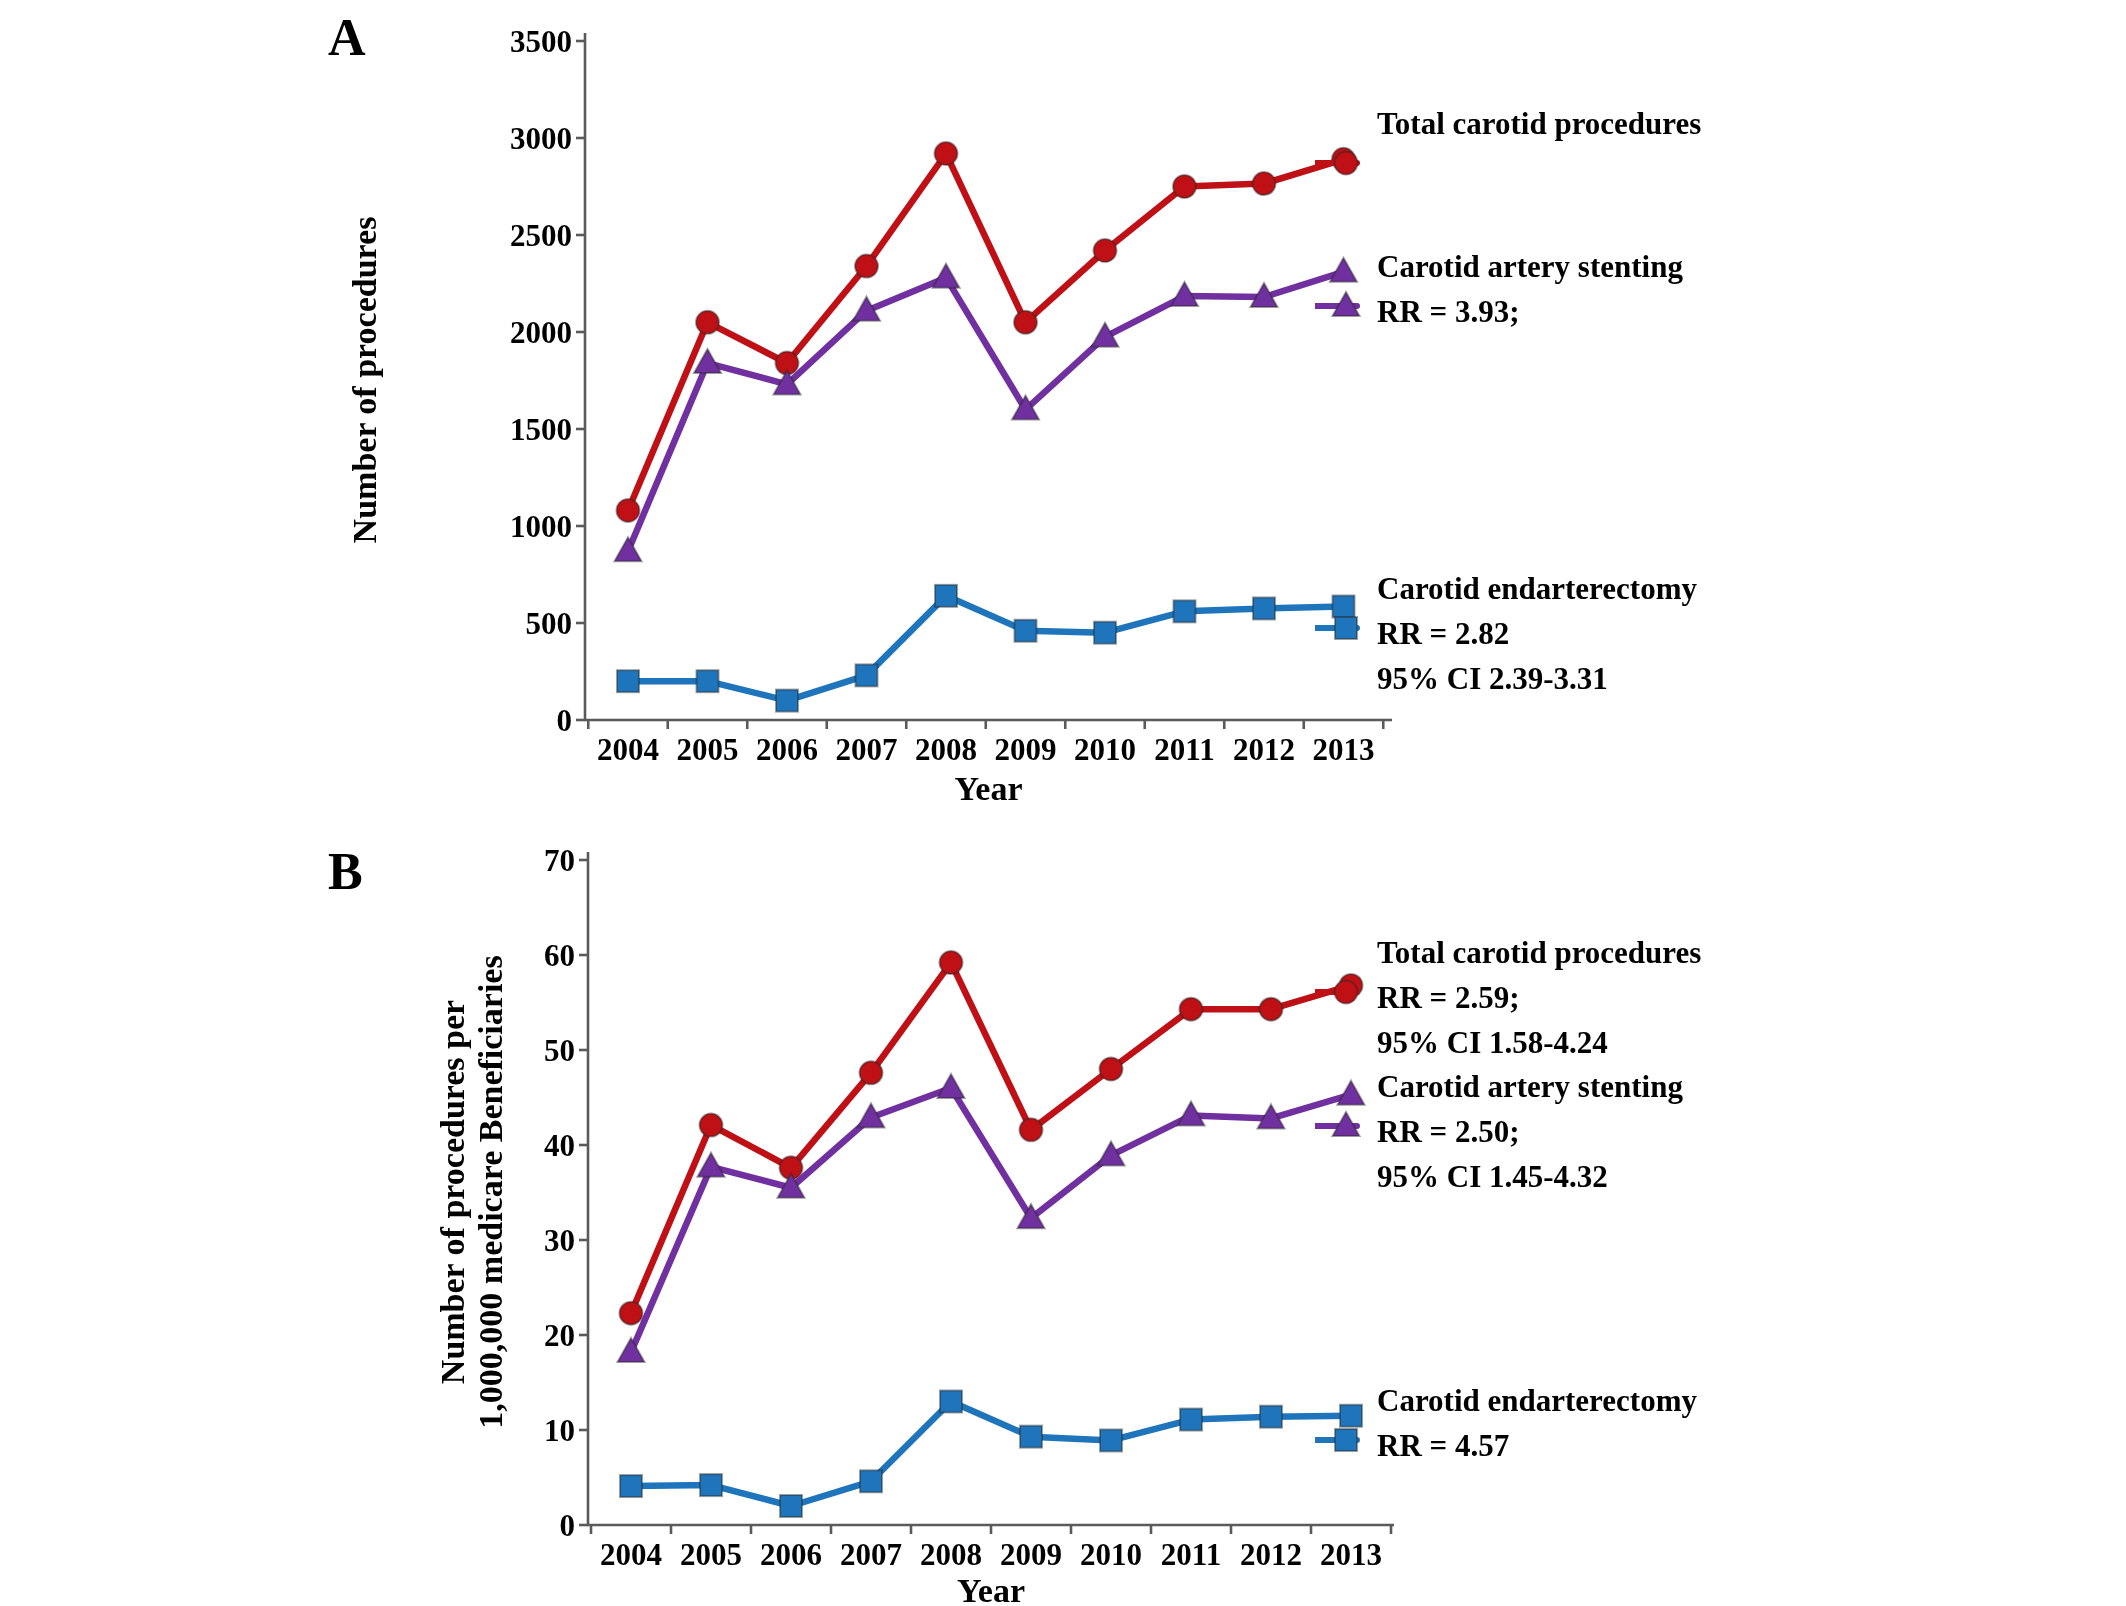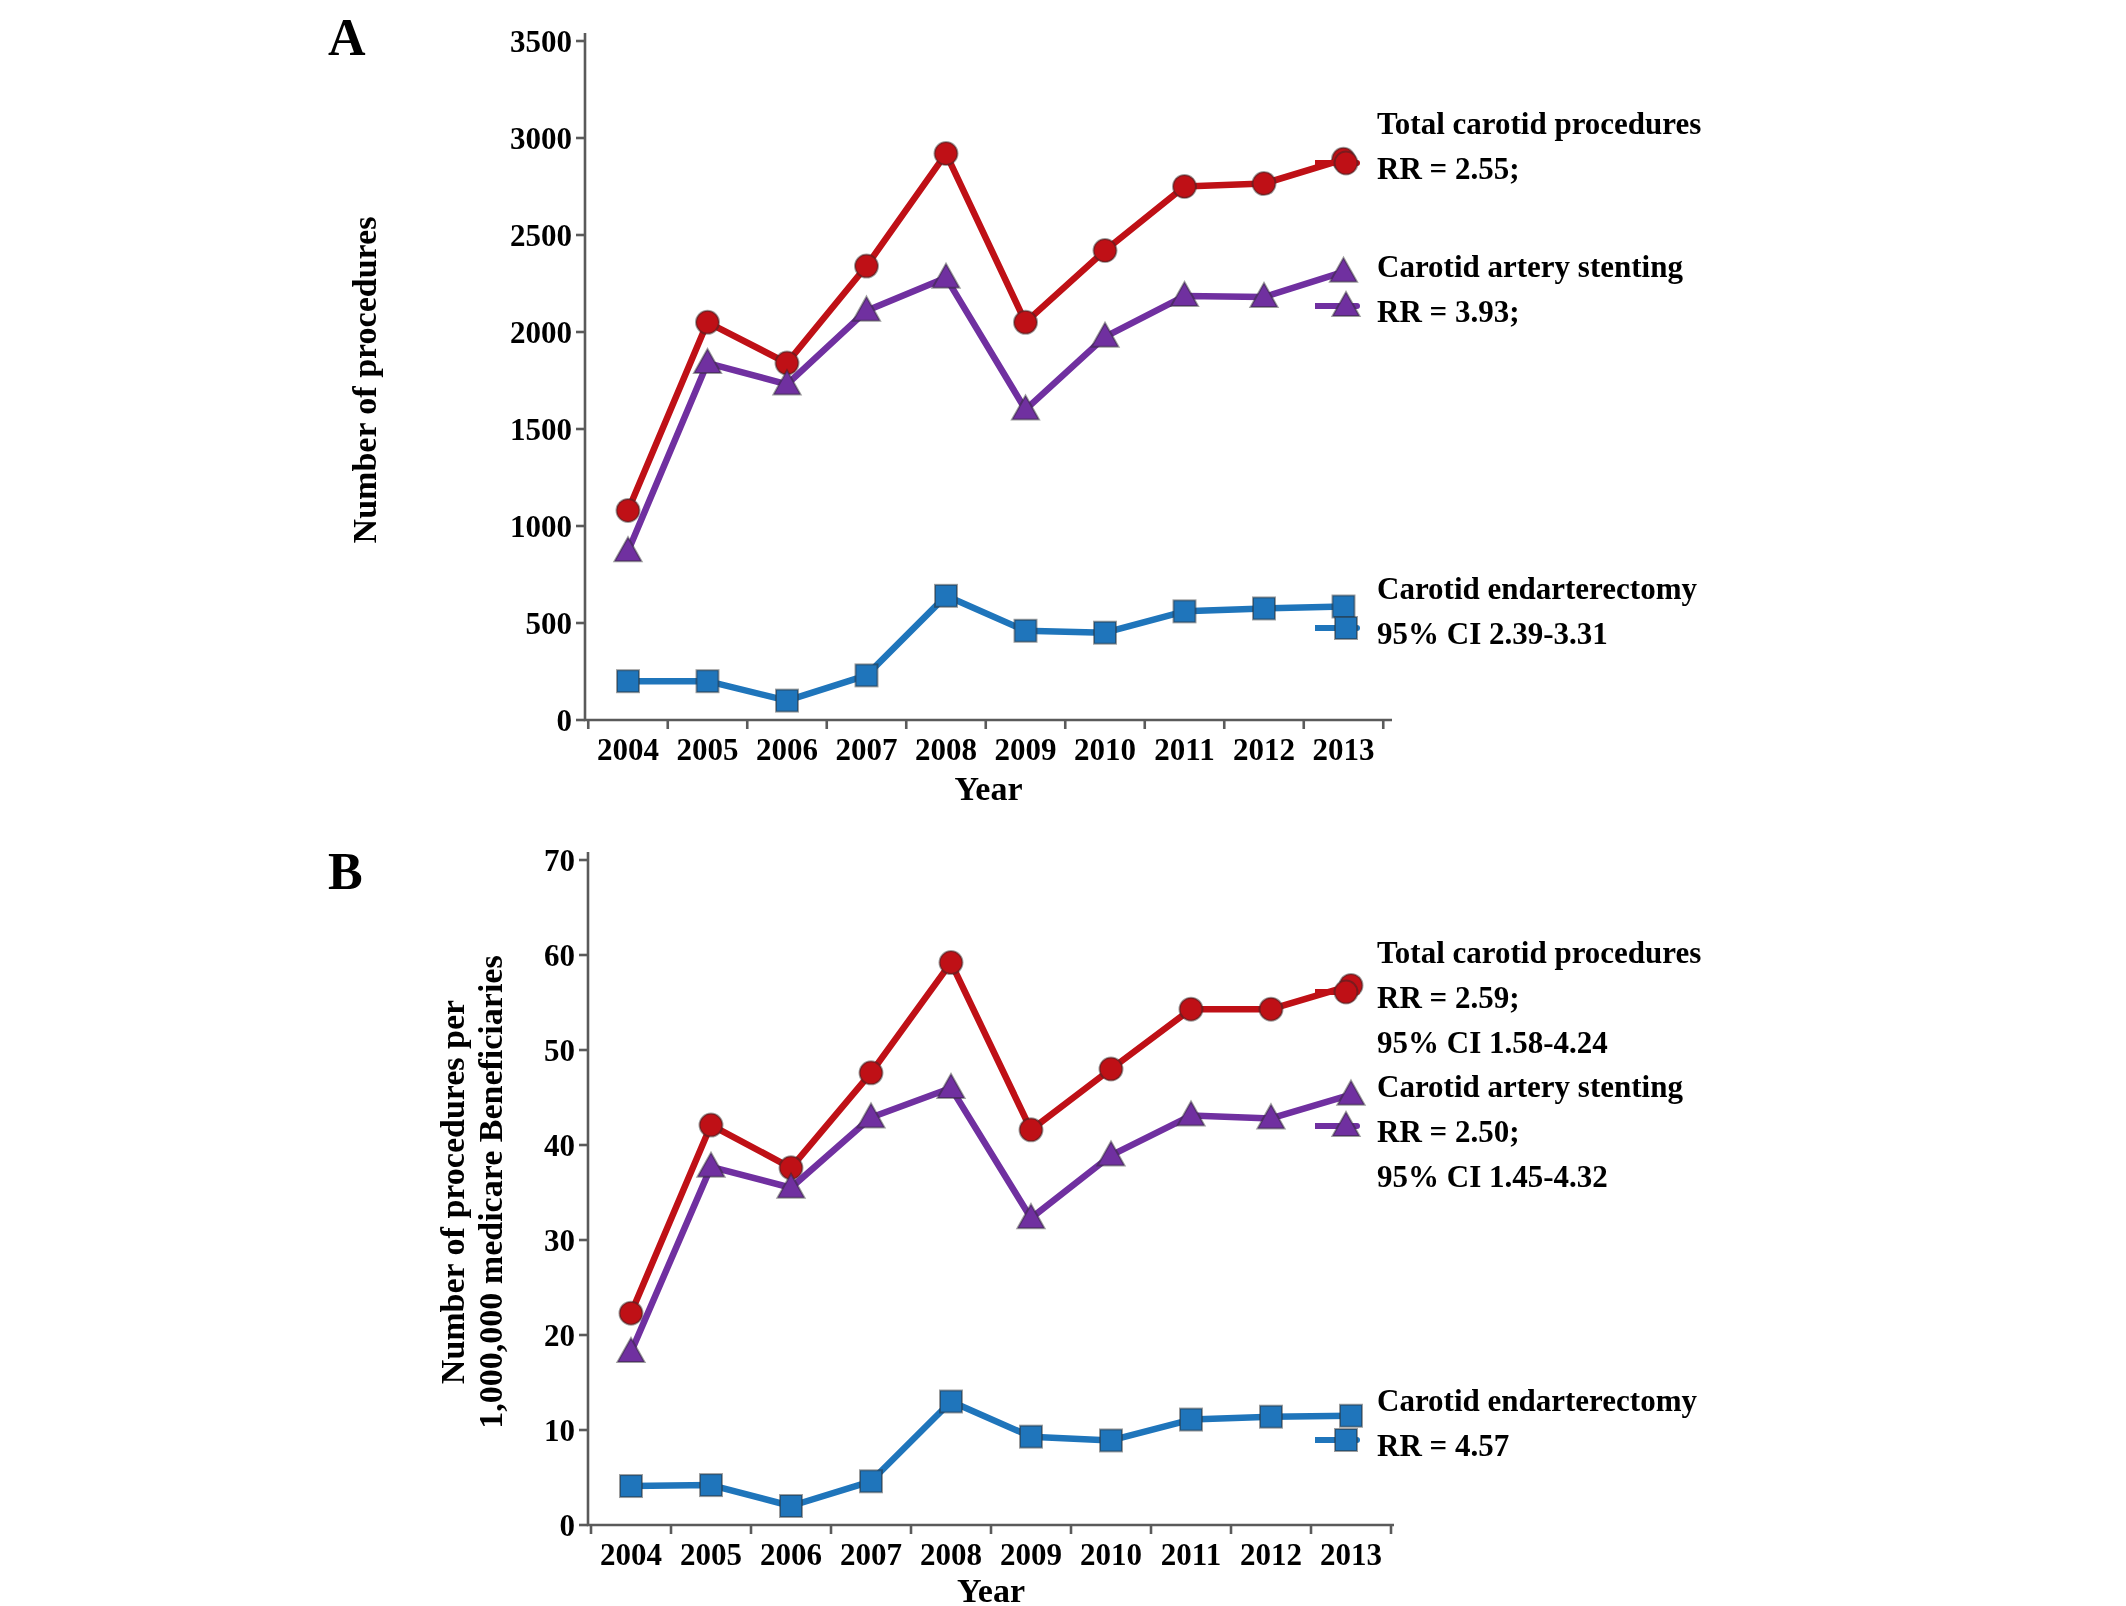--- a/index.html
+++ b/index.html
@@ -95,38 +95,38 @@
         <rect x="1014.5" y="619.76" width="22" height="22" fill="#1f75bb" stroke="rgba(40,40,40,0.45)" stroke-width="2"></rect>
         <rect x="1094" y="621.7" width="22" height="22" fill="#1f75bb" stroke="rgba(40,40,40,0.45)" stroke-width="2"></rect>
         <rect x="1173.5" y="600.36" width="22" height="22" fill="#1f75bb" stroke="rgba(40,40,40,0.45)" stroke-width="2"></rect>
         <rect x="1253" y="597.45" width="22" height="22" fill="#1f75bb" stroke="rgba(40,40,40,0.45)" stroke-width="2"></rect>
         <rect x="1332.5" y="595.51" width="22" height="22" fill="#1f75bb" stroke="rgba(40,40,40,0.45)" stroke-width="2"></rect>
       </g>
     </svg>
 
   <div class="legend-block" style="top:101px;">
     <div class="lg-line">Total carotid procedures</div>
-    <div class="lg-line">RR = 2.55;</div>
   </div>
   <span class="legend-marker" style="top:146px;"><svg width="58" height="34" viewBox="0 0 58 34">
         <line x1="1" y1="17" x2="42" y2="17" stroke="#bf1016" stroke-width="6" stroke-linecap="round"></line>
         <circle cx="31" cy="17" r="11.5" fill="#bf1016" stroke="rgba(40,40,40,0.45)" stroke-width="2"></circle>
       </svg></span>
 
   <div class="legend-block" style="top:244px;">
     <div class="lg-line">Carotid artery stenting</div>
     <div class="lg-line">RR = 3.93;</div>
   </div>
   <span class="legend-marker" style="top:289px;"><svg width="58" height="34" viewBox="0 0 58 34">
         <line x1="1" y1="17" x2="42" y2="17" stroke="#7030a0" stroke-width="6" stroke-linecap="round"></line>
         <path d="M 31 3 L 44.5 27 L 17.5 27 Z" fill="#7030a0" stroke="rgba(40,40,40,0.45)" stroke-width="2"></path>
       </svg></span>
 
   <div class="legend-block" style="top:566px;">
     <div class="lg-line">Carotid endarterectomy</div>
+    <div class="lg-line">RR = 2.82</div>
     <div class="lg-line">95% CI 2.39-3.31</div>
   </div>
   <span class="legend-marker" style="top:611px;"><svg width="58" height="34" viewBox="0 0 58 34">
         <line x1="1" y1="17" x2="42" y2="17" stroke="#1f75bb" stroke-width="6" stroke-linecap="round"></line>
         <rect x="20" y="6" width="22" height="22" fill="#1f75bb" stroke="rgba(40,40,40,0.45)" stroke-width="2"></rect>
       </svg></span>
 
   <div class="panel-label" style="top:846px;">B</div>
   <svg class="chart" id="chartB" style="top:818px;" width="1420" height="788" viewBox="0 818 1420 788">
       <path d="M 588 852 L 588 1525 L 1394 1525" fill="none" stroke="#5a5a5a" stroke-width="2.6"></path>

